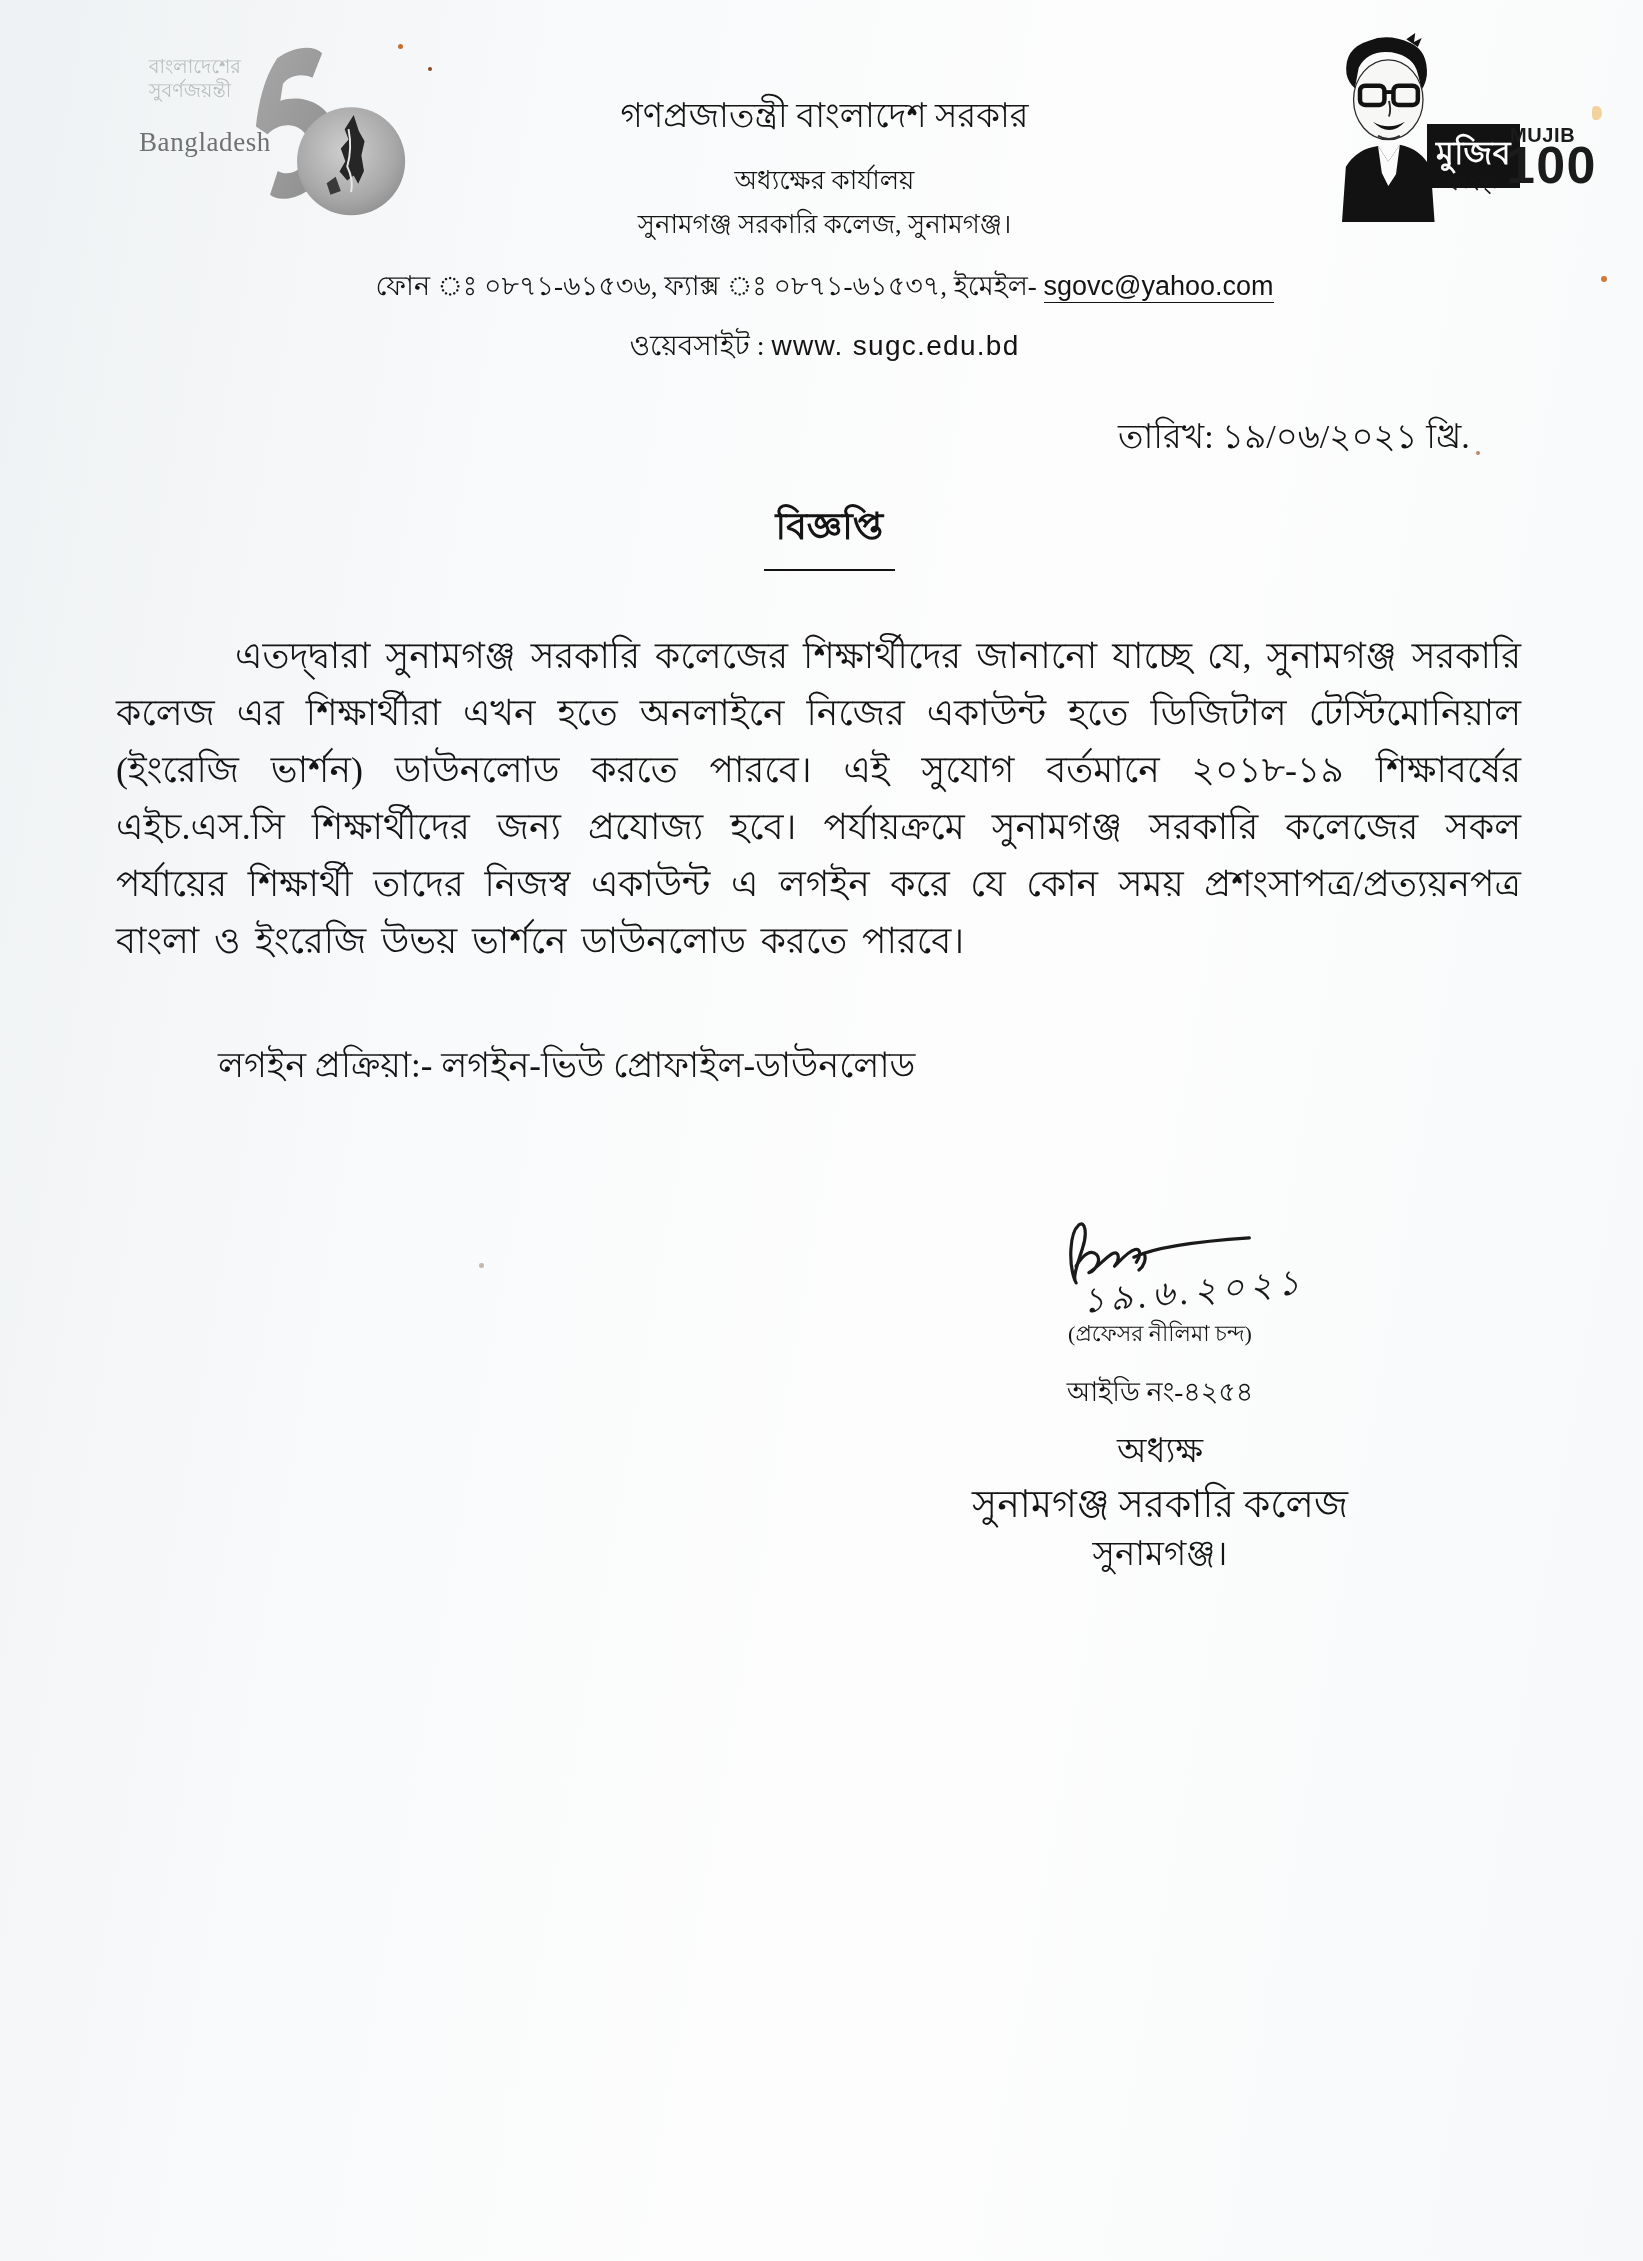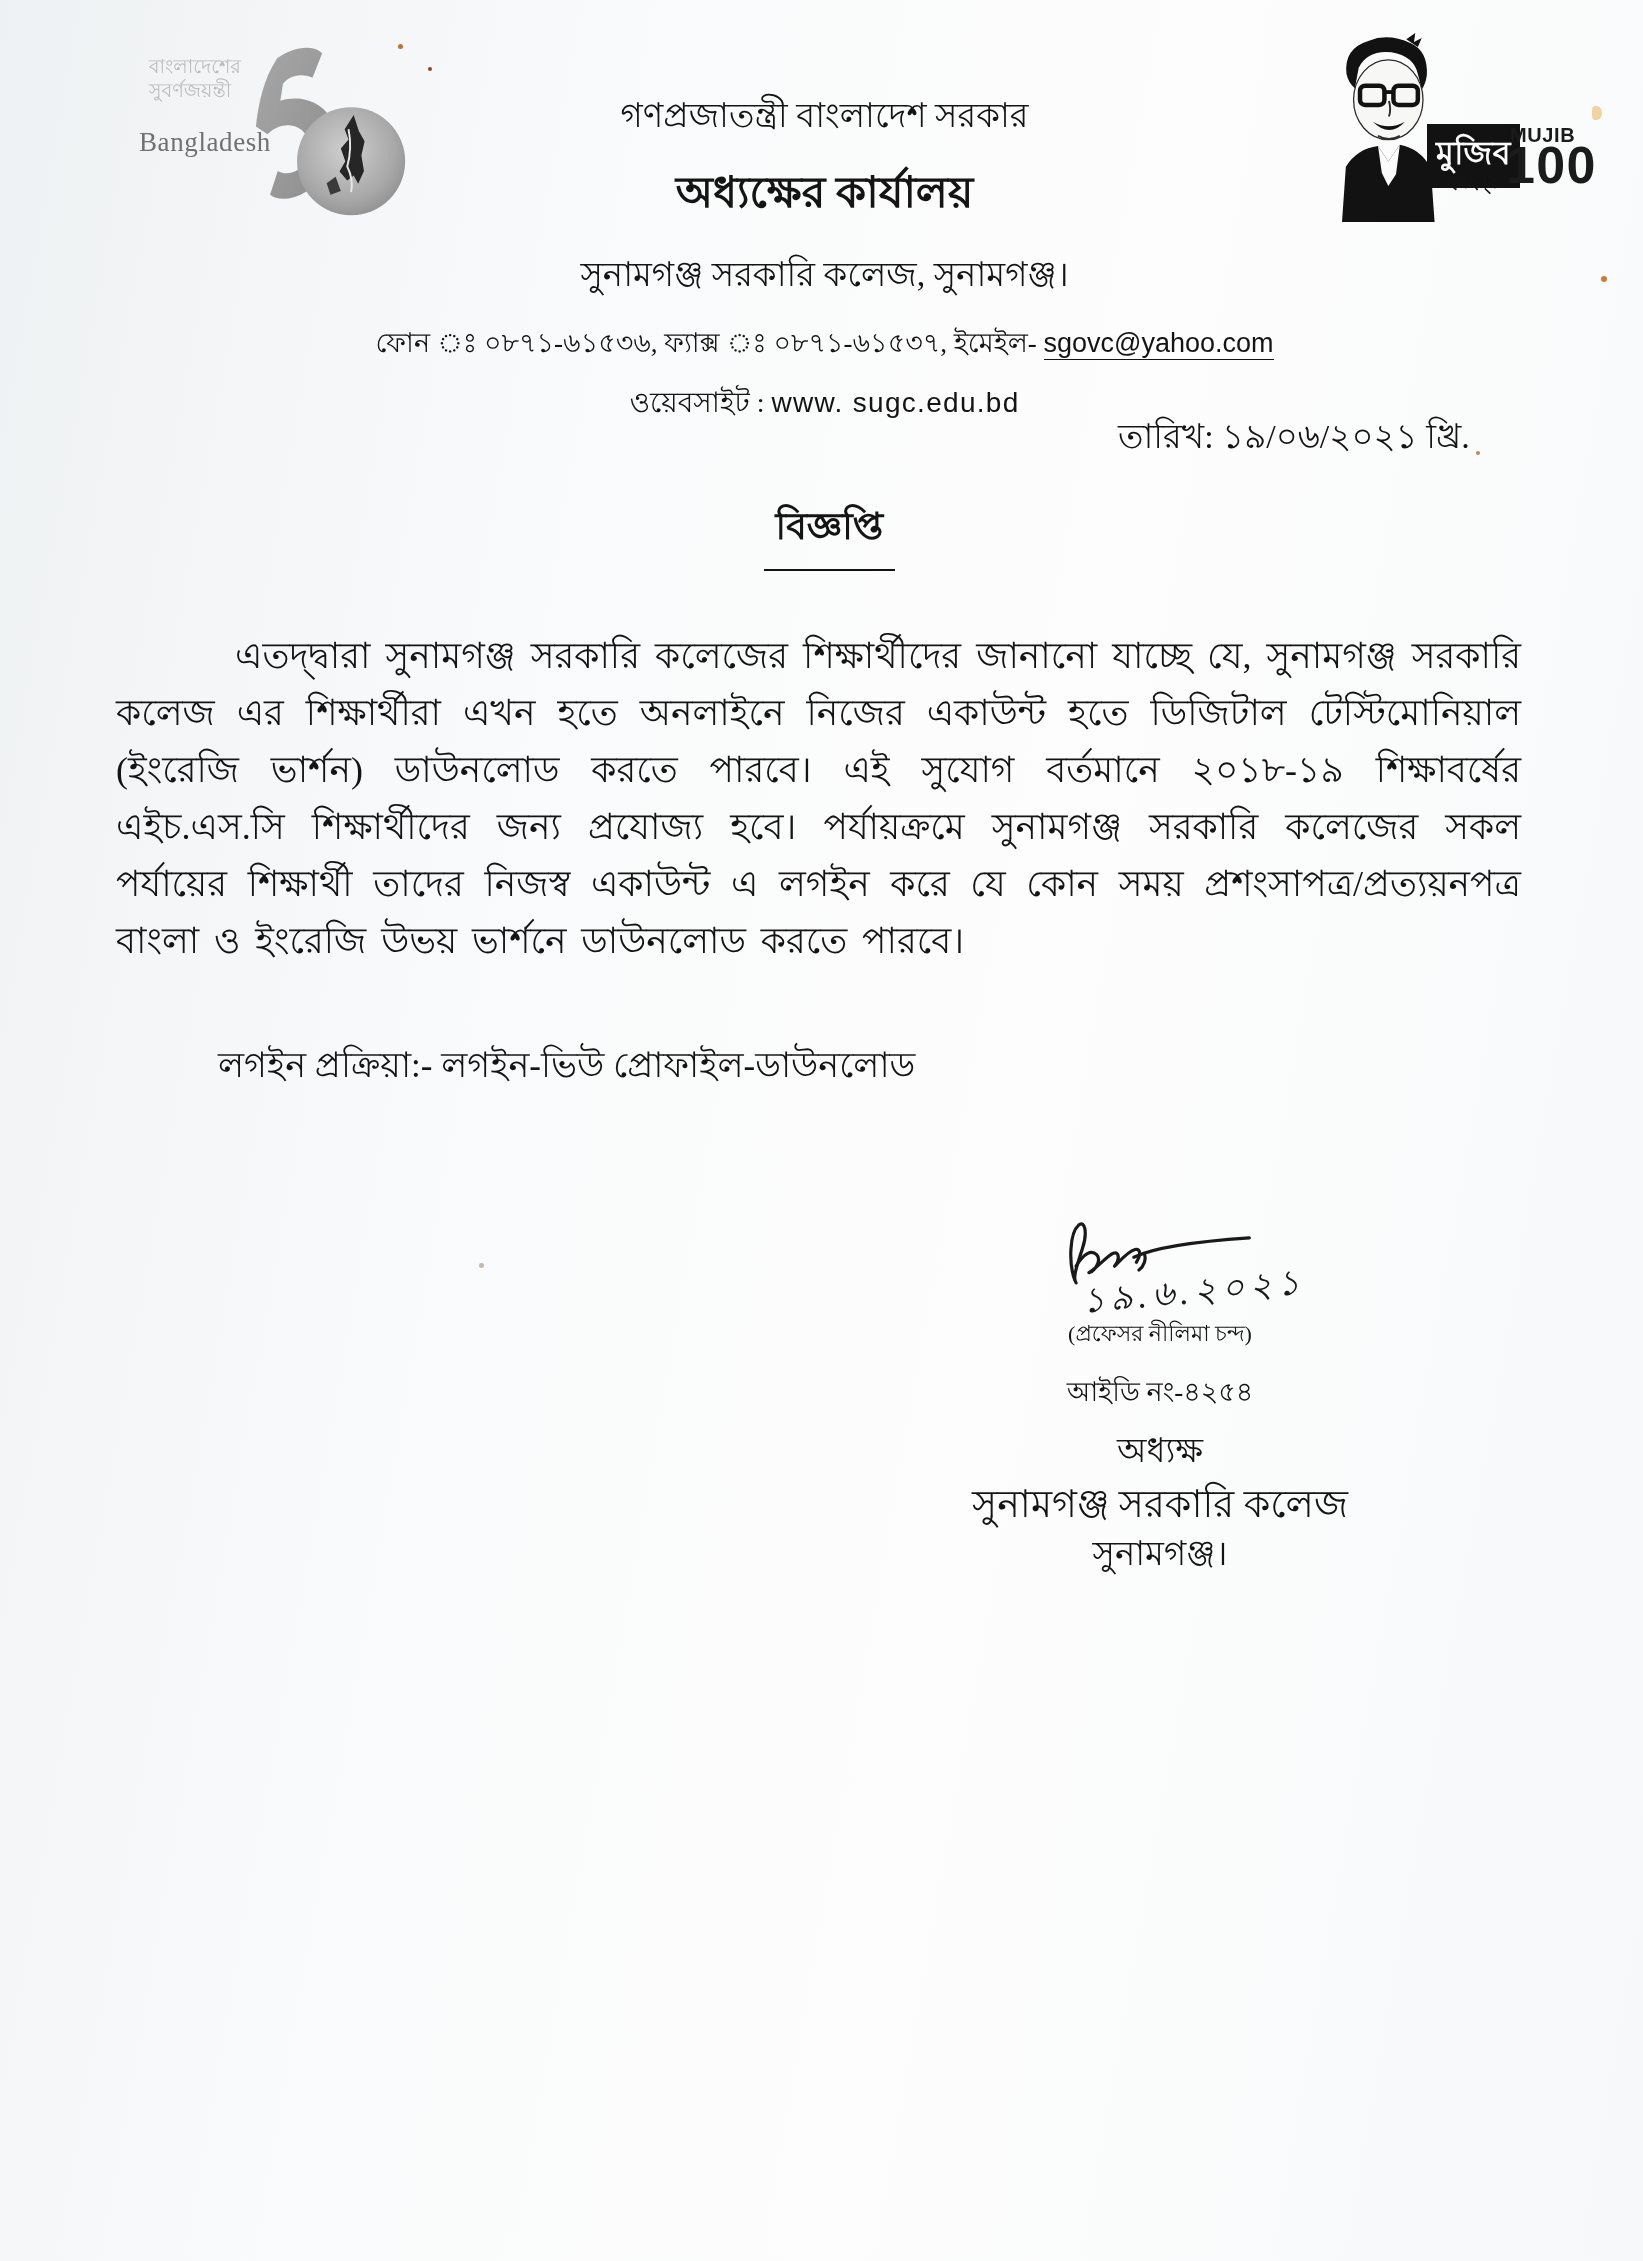--- a/index.html
+++ b/index.html
@@ -23,22 +23,22 @@
   .mujib{position:absolute;left:1324px;top:29px;width:271px;height:193px;}
   .mujib svg{position:absolute;left:0;top:0;}
   .mujib .mbox{position:absolute;left:103px;top:95px;background:#121212;color:#fbfbfb;
     font-size:32px;font-weight:bold;padding:3.9px 9px 6.4px 9px;letter-spacing:0.6px;}
   .mujib .shotoborsho{position:absolute;left:120px;top:140px;font-size:17.4px;font-weight:bold;color:#141414;}
   .mujib .men{position:absolute;left:186px;top:95px;font-size:20px;font-weight:bold;color:#1b1b1b;font-family:"Liberation Sans",sans-serif;letter-spacing:0.6px;}
   .mujib .m100{position:absolute;left:182px;top:106px;font-size:52px;font-weight:bold;color:#1b1b1b;font-family:"Liberation Sans",sans-serif;letter-spacing:1.3px;}
   
   .head{position:absolute;left:180px;top:89px;width:1289px;text-align:center;}
   .head .gov{font-size:34px;}
-  .head .office{font-size:43px;font-weight:bold;margin-top:14px;text-align:center;}
-  .head .college{font-size:34px;margin-top:17px;}
+  .head .office{font-size:26px;font-weight:normal;margin-top:14px;text-align:center;}
+  .head .college{font-size:26px;}
   .head .contact{font-size:27px;margin-top:17px;}
   .head .contact .email{font-family:"Liberation Sans","DejaVu Sans",sans-serif;border-bottom:1.9px solid #141414;padding-bottom:1.3px;}
   .head .web{font-size:28px;margin-top:14px;}
   .head .web .url{font-family:"Liberation Sans","DejaVu Sans",sans-serif;letter-spacing:1.3px;}
   
   .dateline{position:absolute;left:1118px;top:410px;font-size:34px;}
   .notice-title{position:absolute;left:764px;top:497px;font-size:37px;font-weight:bold;
     border-bottom:2.6px solid #121212;padding:0 11.6px 9px 11.6px;}
   .bodytext{position:absolute;left:116px;top:592px;width:1405px;
     font-size:36px;line-height:57px;text-align:justify;text-indent:119px;word-spacing:5.8px;}

